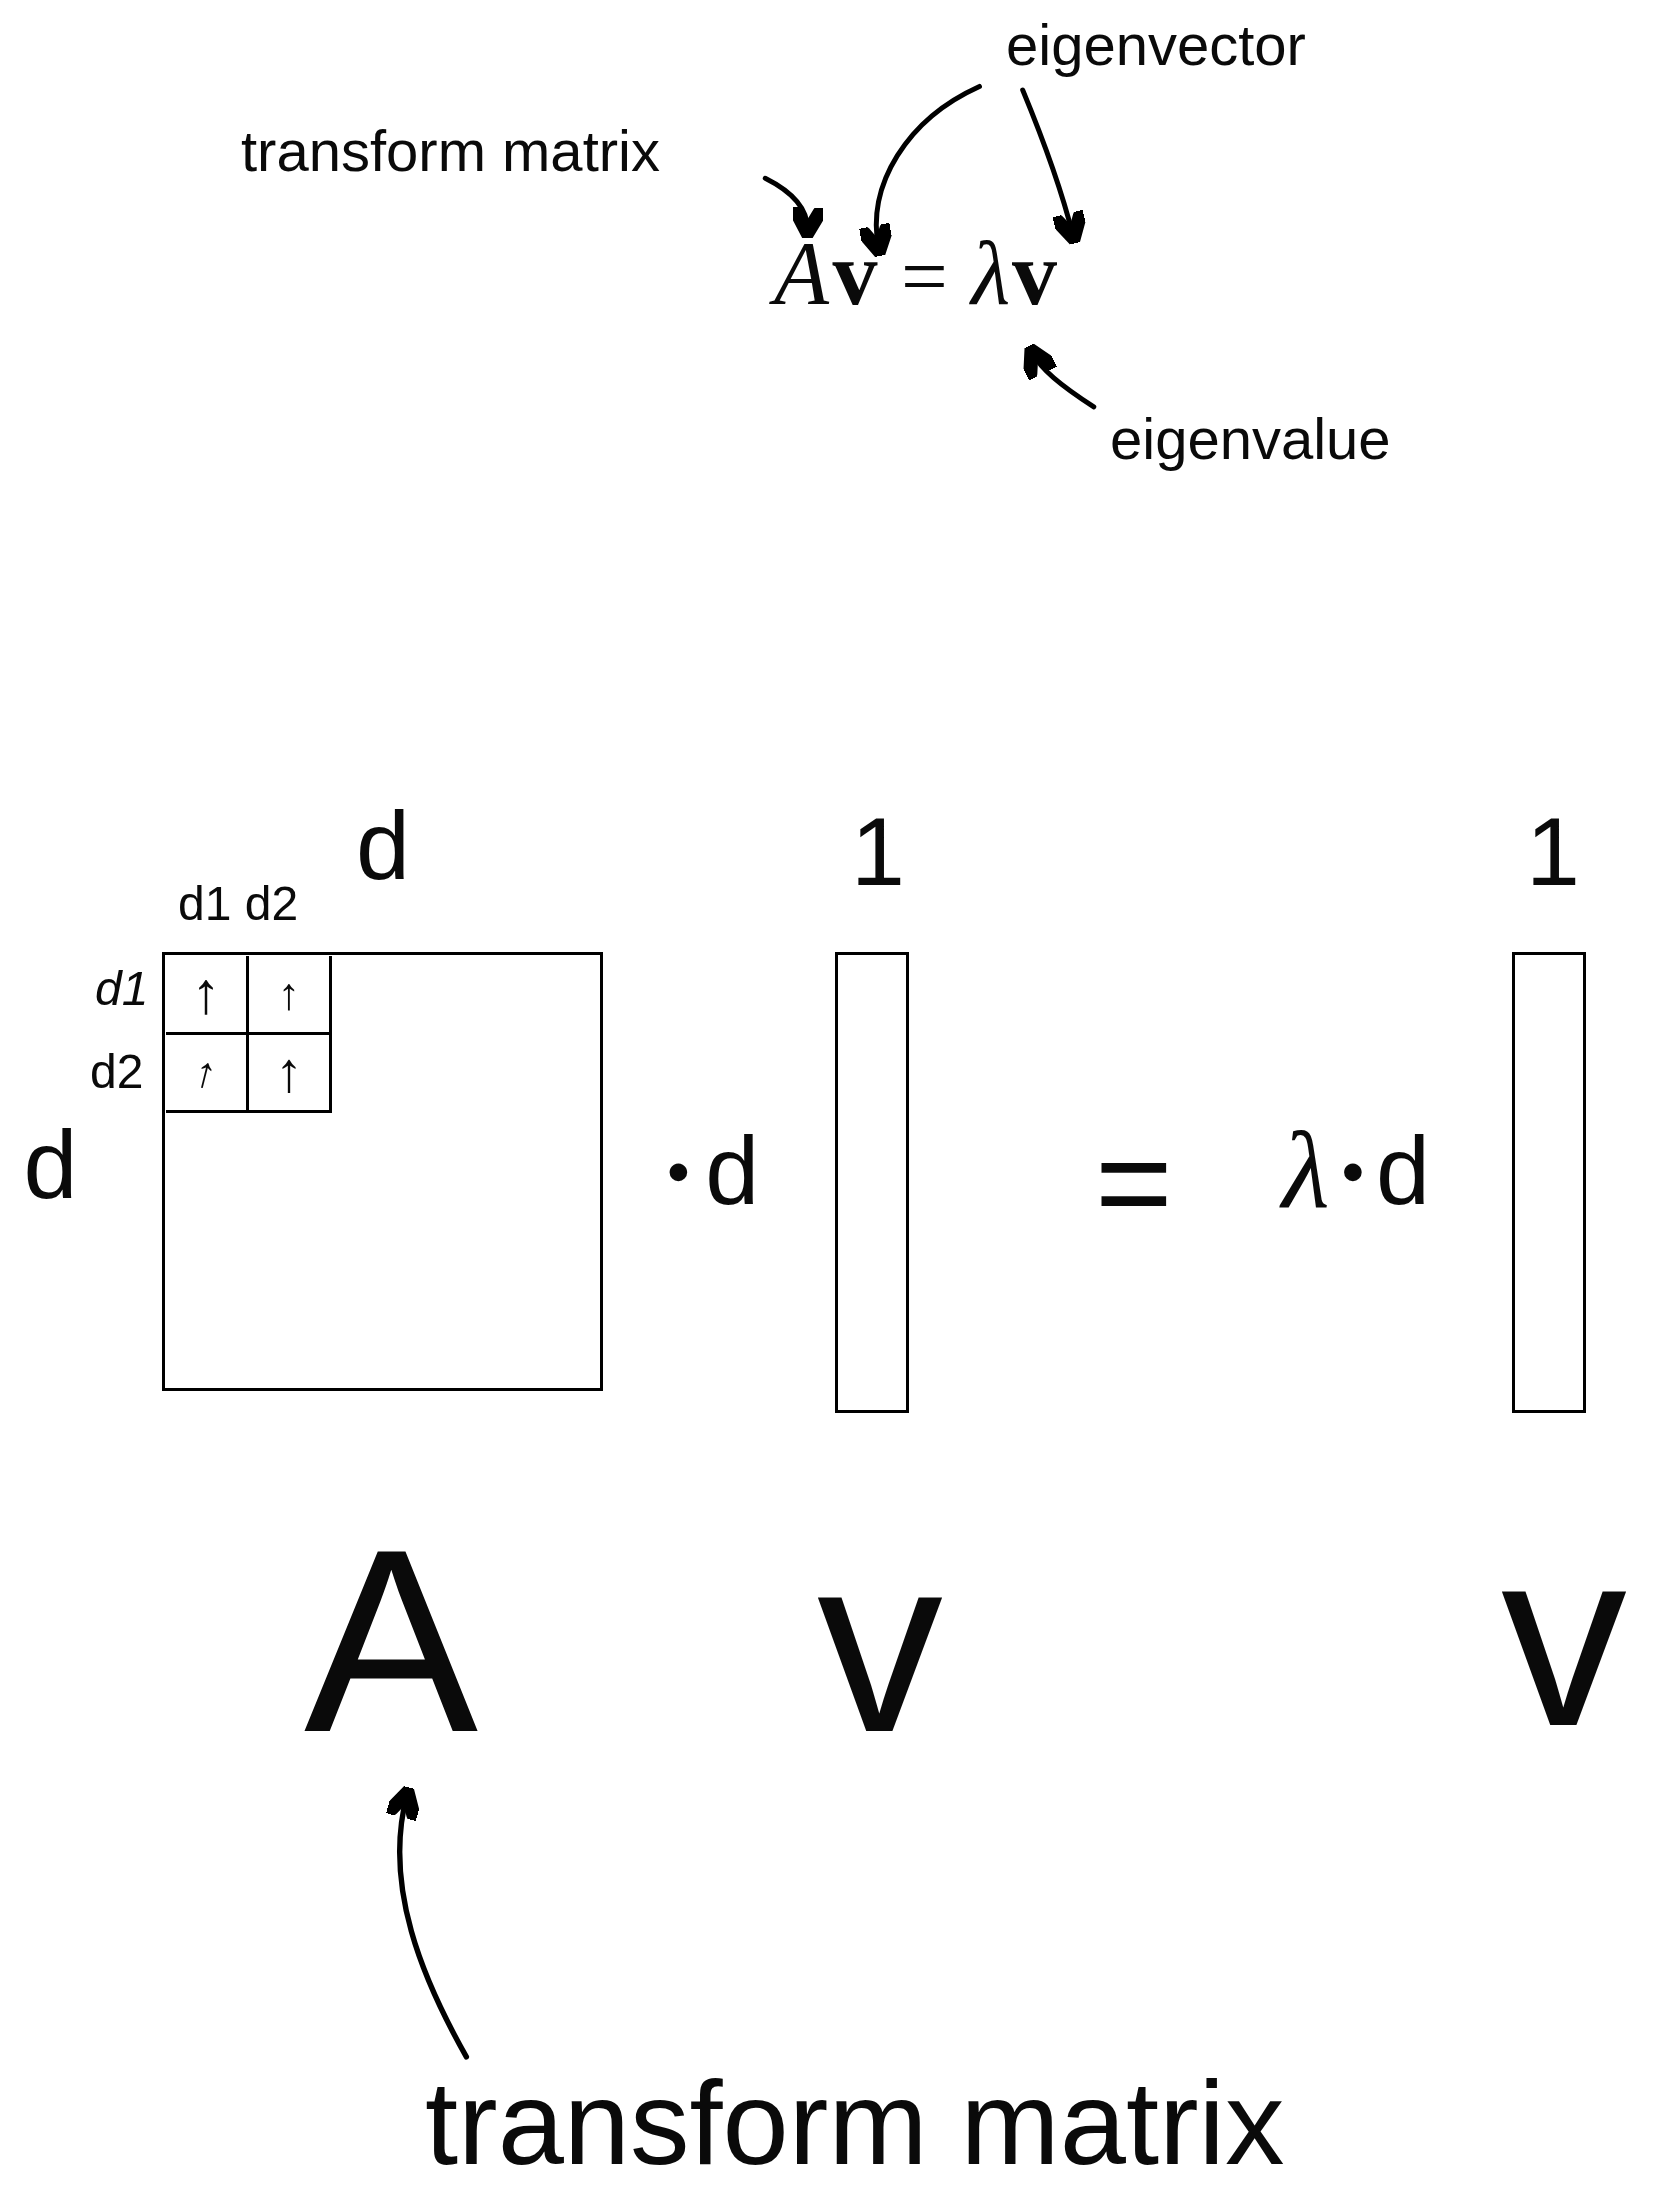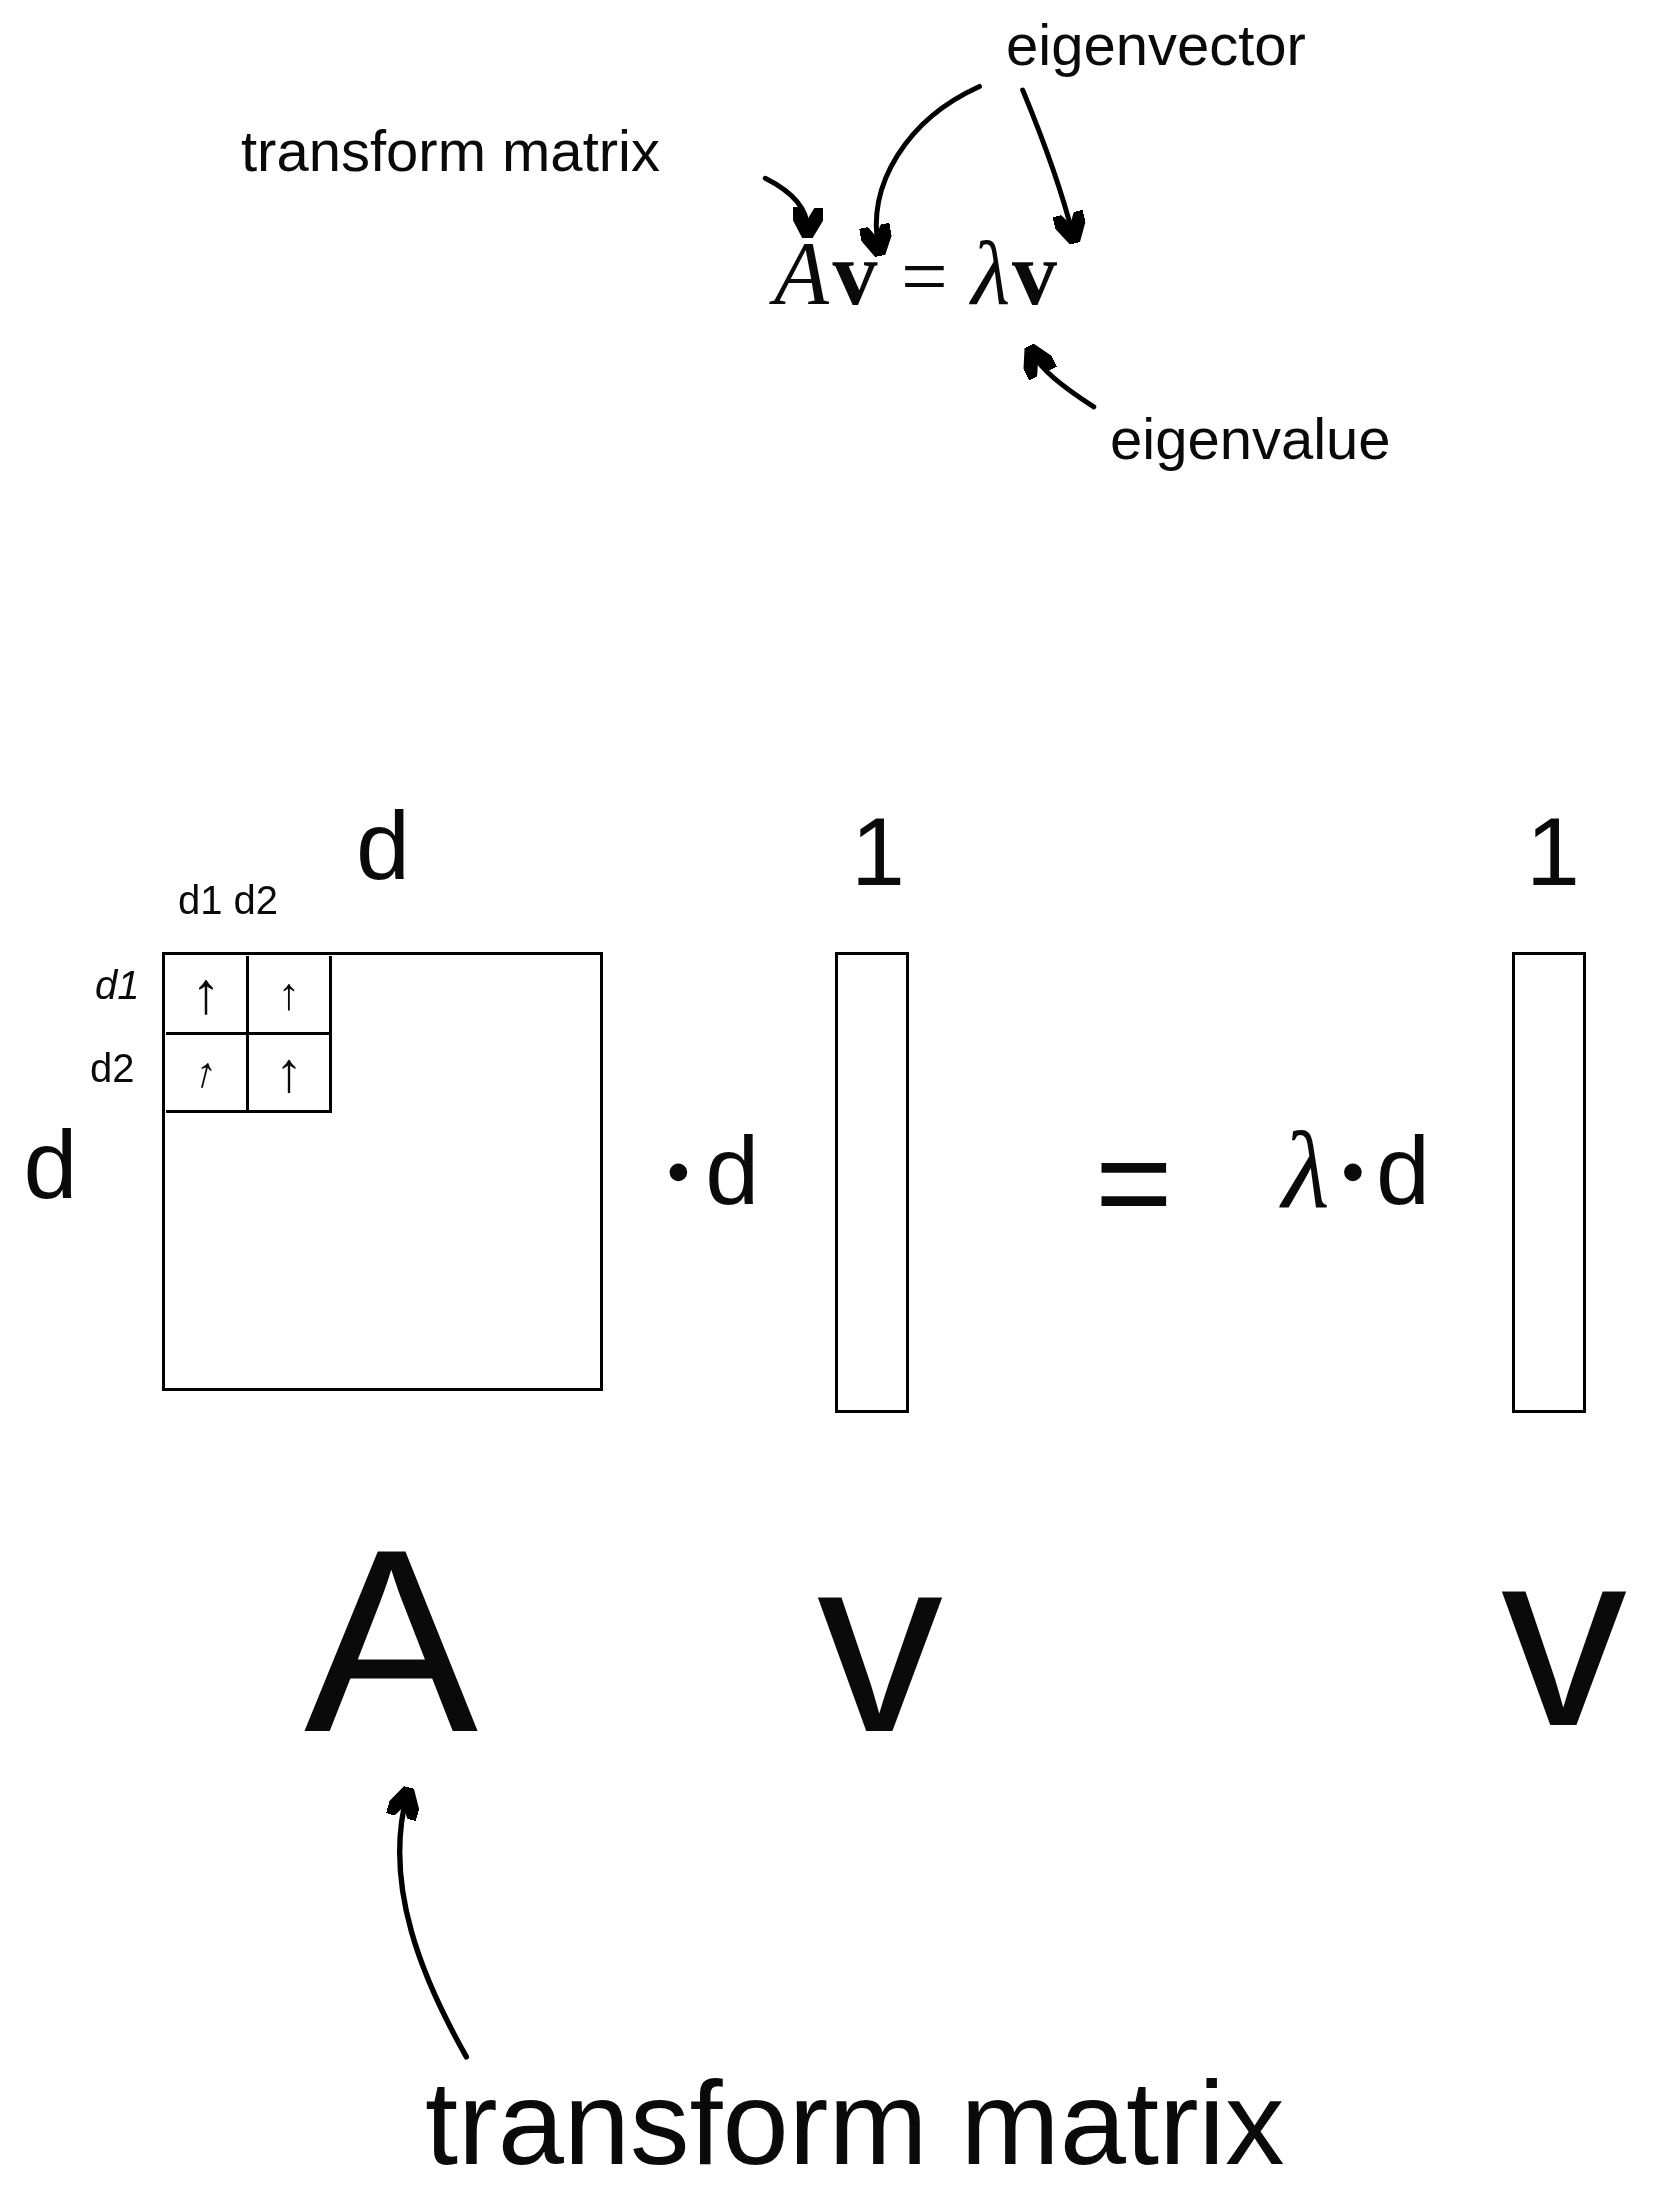--- a/index.html
+++ b/index.html
@@ -34,21 +34,21 @@
   }
   .cell { border-right:3.2px solid #000; border-bottom:3.2px solid #000;
           display:flex; align-items:center; justify-content:center; }
   .uparrow { display:inline-block; }
   .u1 { font-size:59px; }
   .u2 { font-size:45px; }
   .u3 { font-size:43px; transform:rotate(14deg); }
   .u4 { font-size:56px; }
 
   .dim { font-size:97px; }
-  .dimsm { font-size:40px; }
+  .dimsm { font-size:48px; }
 
   .grp { display:flex; align-items:center; }
   .grp1 { left:666px; top:1114px; height:112px; gap:14.4px; }
   .grp2 { left:1282px; top:1109px; height:122px; gap:10.8px; }
   .dotchar { font-size:41px; line-height:1; }
   .lambda { font-size:110px; }
 
   .eqbig { left:1095px; top:1116px; font-size:133px; }
 
   

